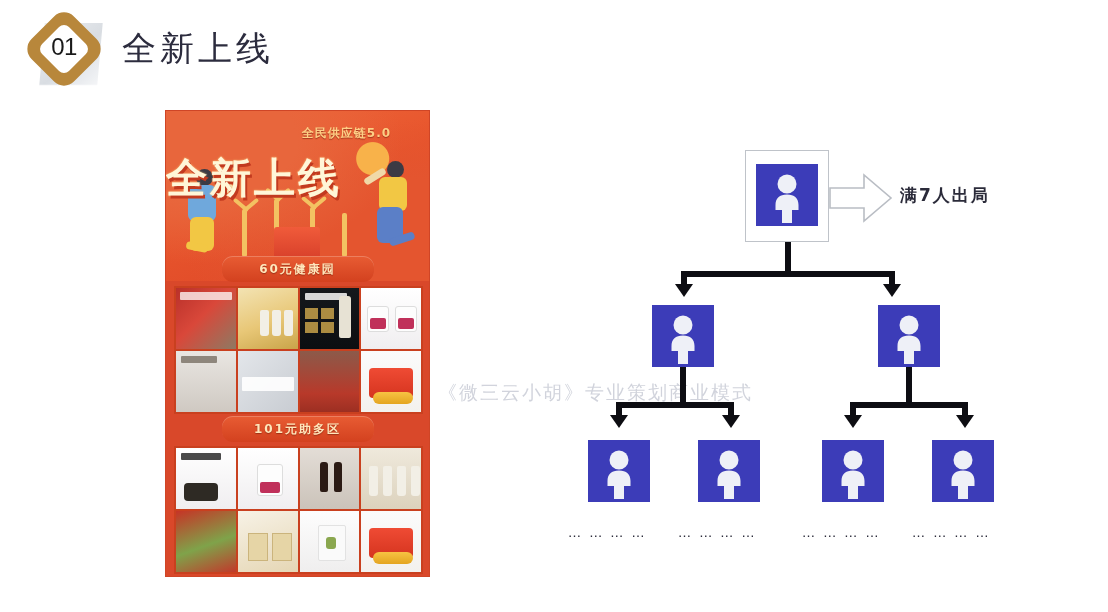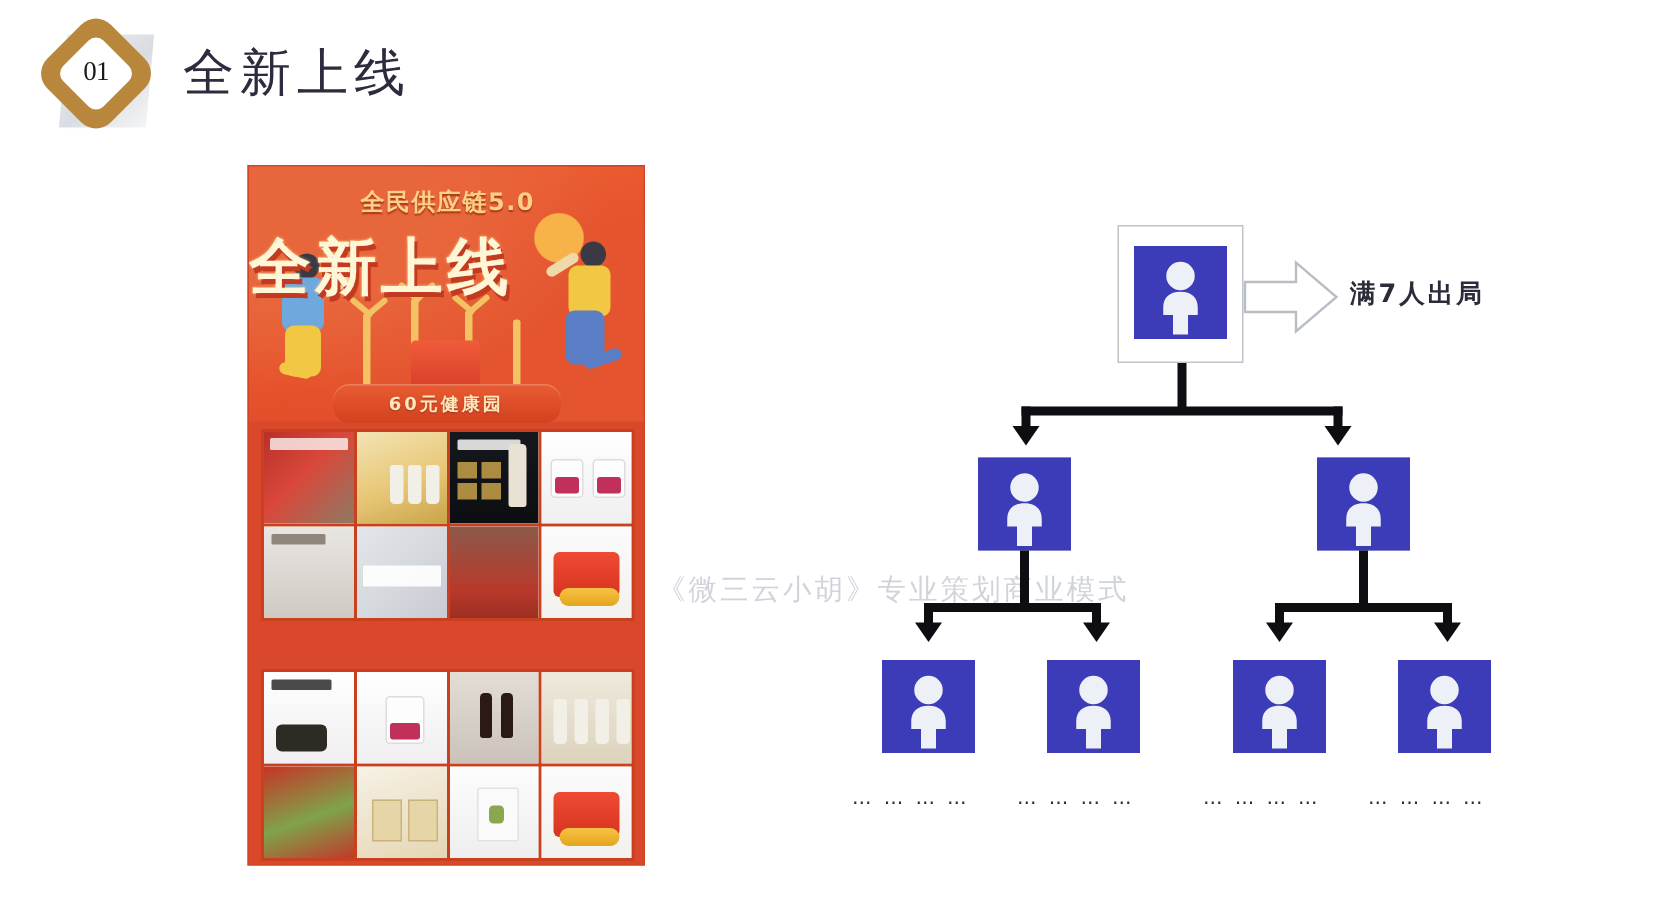--- a/index.html
+++ b/index.html
@@ -28,22 +28,22 @@
   }
   #badge-inner{
     position:absolute;left:15px;top:15px;width:38px;height:38px;
     background:#ffffff;
     border-radius:7px;
     transform:rotate(45deg);
   }
   #badge-number{
     position:absolute;left:4px;top:14px;width:60px;height:36px;
     display:flex;align-items:center;justify-content:center;
-    font-size:18px;color:#1a1a1a;letter-spacing:-0.5px;
-    font-family:Liberation Serif, serif;
+    font-size:24px;color:#1a1a1a;letter-spacing:-0.5px;
+    font-family:Liberation Sans, sans-serif;
   }
   #page-title{
     position:absolute;left:122px;top:26px;
     font-size:34px;letter-spacing:4px;color:#2c2c3e;
     font-family:"DejaVu Sans",sans-serif;font-weight:500;
     text-shadow:0 1px 0 rgba(255,255,255,.6);
   }
 
   
   #phone{
@@ -70,24 +70,25 @@
   #fireworks{
     position:absolute;left:72px;top:88px;width:120px;height:62px;
   }
   .spark{position:absolute;background:#f3c262;border-radius:2px;}
   #gift-box{
     position:absolute;left:108px;top:116px;width:46px;height:32px;
     background:linear-gradient(180deg,#f05b3a,#d8402a);border-radius:3px;
   }
   #banner-sub{
     position:absolute;left:0;top:14px;width:265px;text-align:center;
-    font-size:16px;font-weight:bold;color:#ffd98c;letter-spacing:1px;
+    font-size:12px;font-weight:bold;color:#ffd98c;letter-spacing:1px;
     font-family:"DejaVu Sans",sans-serif;
     text-shadow:0 1px 1px rgba(140,40,20,.8);
     opacity:.92;
+    padding-left:48px;
   }
   #banner-title{
     position:absolute;left:0;top:40px;width:265px;text-align:left;
     font-size:41px;font-weight:bold;letter-spacing:3px;
     font-family:"DejaVu Sans",sans-serif;
     color:#fff6d8;
     text-shadow:
       2px 3px 0 #c23a1f,
       0 0 2px #ffd98c;
   }
@@ -315,20 +316,21 @@
       </div>
       <div class="cell">
         <div class="thumb t-street"></div>
       </div>
       <div class="cell">
         <div class="thumb t-coupon"></div>
           <div class="mini-coupon"></div>
       </div>
     </div>
 
+    <div class="pill" id="pill-2">101元助多区</div>
 
     <div class="grid" id="grid-bottom">
       <div class="cell">
         <div class="thumb t-white"></div>
         <div class="mini-dark-label" style="background:#4a4a4a;width:40px;"></div>
         <div style="position:absolute;left:8px;bottom:8px;width:34px;height:18px;background:#2e2a24;border-radius:4px;"></div>
       </div>
       <div class="cell">
         <div class="thumb t-white"></div>
           <div class="mini-jar" style="left:19px;top:16px;width:24px;height:30px;"></div>

